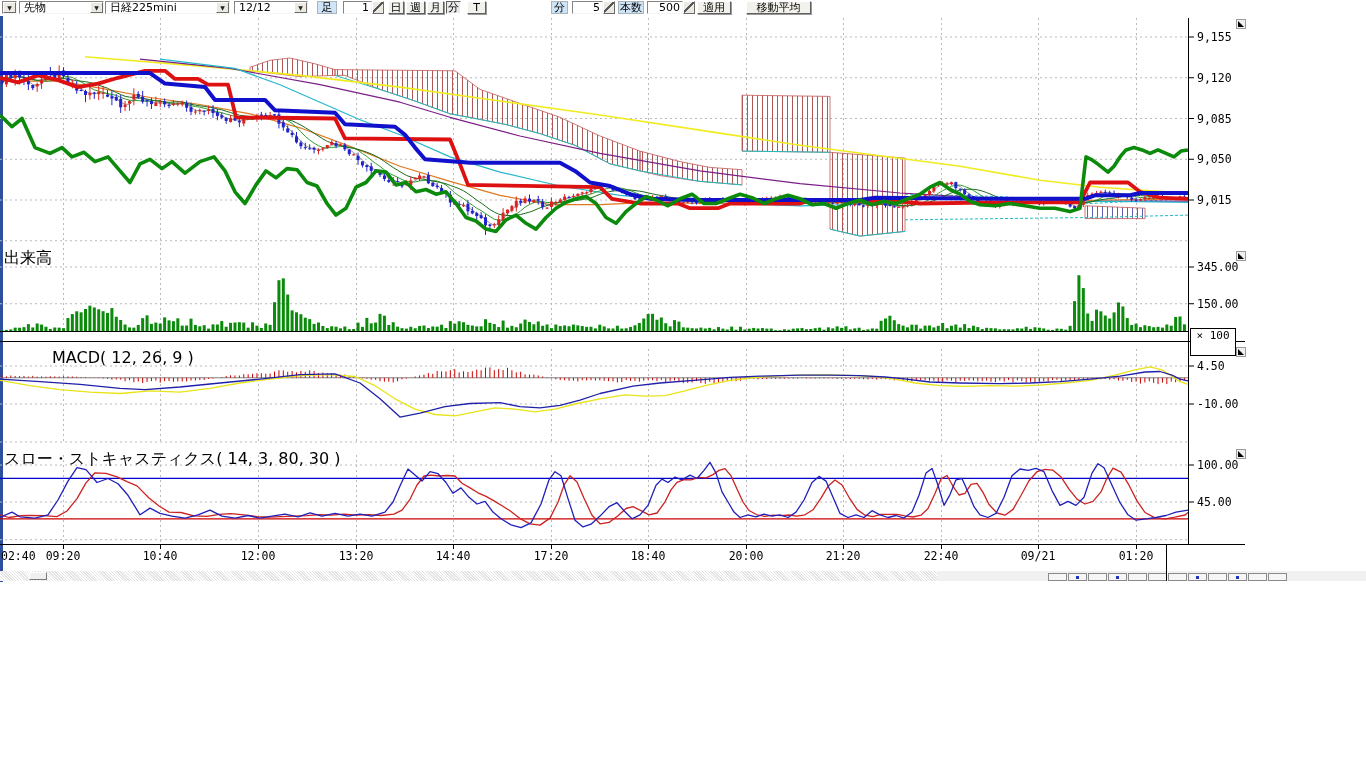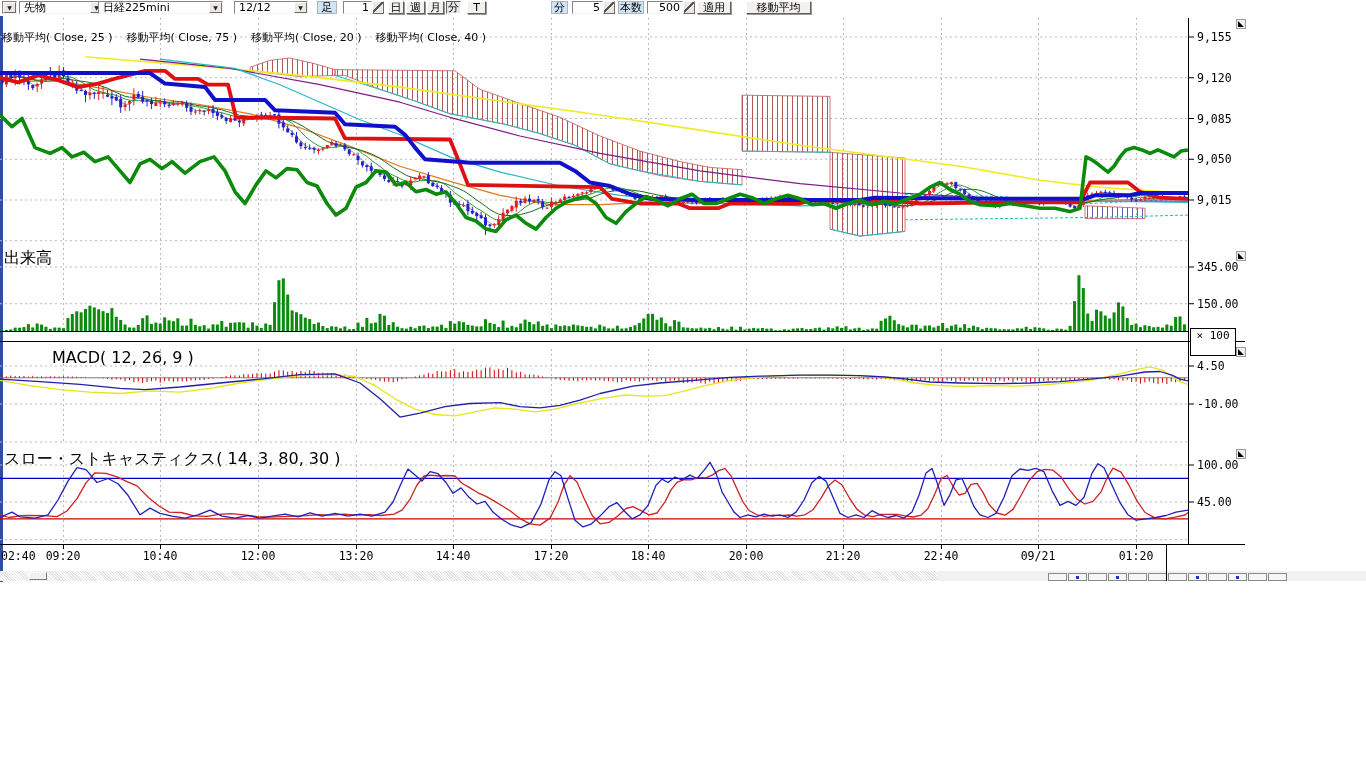--- a/index.html
+++ b/index.html
@@ -56,21 +56,21 @@
 <div id="app">
 
   <div id="toolbar">
     <div class="combo" style="left:2px;width:15px;">
       <span class="arrow" style="right:0;width:13px;">▼</span>
     </div>
     <div class="combo" style="left:19px;width:85px;">
       <span class="txt">先物</span>
       <span class="arrow">▼</span>
     </div>
-    <div class="combo" style="left:98px;width:125px;padding-left:6px;">
+    <div class="combo" style="left:105px;width:125px;padding-left:6px;">
       <span class="txt">日経225mini</span>
       <span class="arrow">▼</span>
     </div>
     <div class="combo" style="left:234px;width:74px;">
       <span class="txt">12/12</span>
       <span class="arrow">▼</span>
     </div>
     <div class="chip" style="left:317px;width:20px;">足</div>
     <div class="spinfield" style="left:343px;width:29px;">1</div>
     <div class="spinbtn" style="left:372px;"></div>
@@ -1322,21 +1322,20 @@
         <text x="551" y="560" font-size="11.5" fill="#000" text-anchor="middle" font-family="&quot;DejaVu Sans Mono&quot;,monospace">17:20</text>
         <text x="648" y="560" font-size="11.5" fill="#000" text-anchor="middle" font-family="&quot;DejaVu Sans Mono&quot;,monospace">18:40</text>
         <text x="746" y="560" font-size="11.5" fill="#000" text-anchor="middle" font-family="&quot;DejaVu Sans Mono&quot;,monospace">20:00</text>
         <text x="843" y="560" font-size="11.5" fill="#000" text-anchor="middle" font-family="&quot;DejaVu Sans Mono&quot;,monospace">21:20</text>
         <text x="941" y="560" font-size="11.5" fill="#000" text-anchor="middle" font-family="&quot;DejaVu Sans Mono&quot;,monospace">22:40</text>
         <text x="1038" y="560" font-size="11.5" fill="#000" text-anchor="middle" font-family="&quot;DejaVu Sans Mono&quot;,monospace">09/21</text>
         <text x="1136" y="560" font-size="11.5" fill="#000" text-anchor="middle" font-family="&quot;DejaVu Sans Mono&quot;,monospace">01:20</text>
       </g>
     </svg>
 
-  <div class="hdr" style="left:2px;top:32px;">移動平均( Close, 25 )    移動平均( Close, 75 )    移動平均( Close, 20 )    移動平均( Close, 40 )</div>
   <div class="paneltitle" style="left:4px;top:248px;">出来高</div>
   <div class="paneltitle" style="left:4px;top:348px;padding-left:48px;">MACD( 12, 26, 9 )</div>
   <div class="paneltitle" style="left:4px;top:449px;">スロー・ストキャスティクス( 14, 3, 80, 30 )</div>
   <div class="mult-box">× 100</div>
 
   <div class="corner-btn" style="top:19px;"></div>
   <div class="corner-btn" style="top:251px;"></div>
   <div class="corner-btn" style="top:347px;"></div>
   <div class="corner-btn" style="top:449px;"></div>
 

